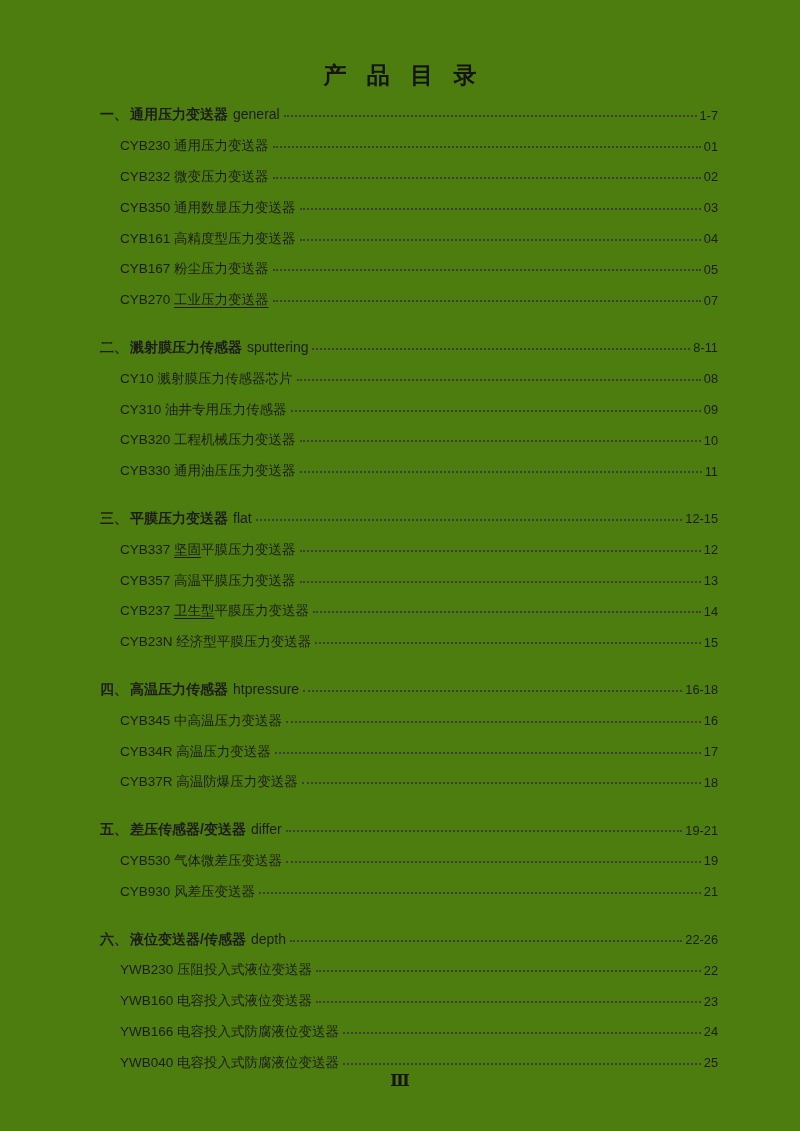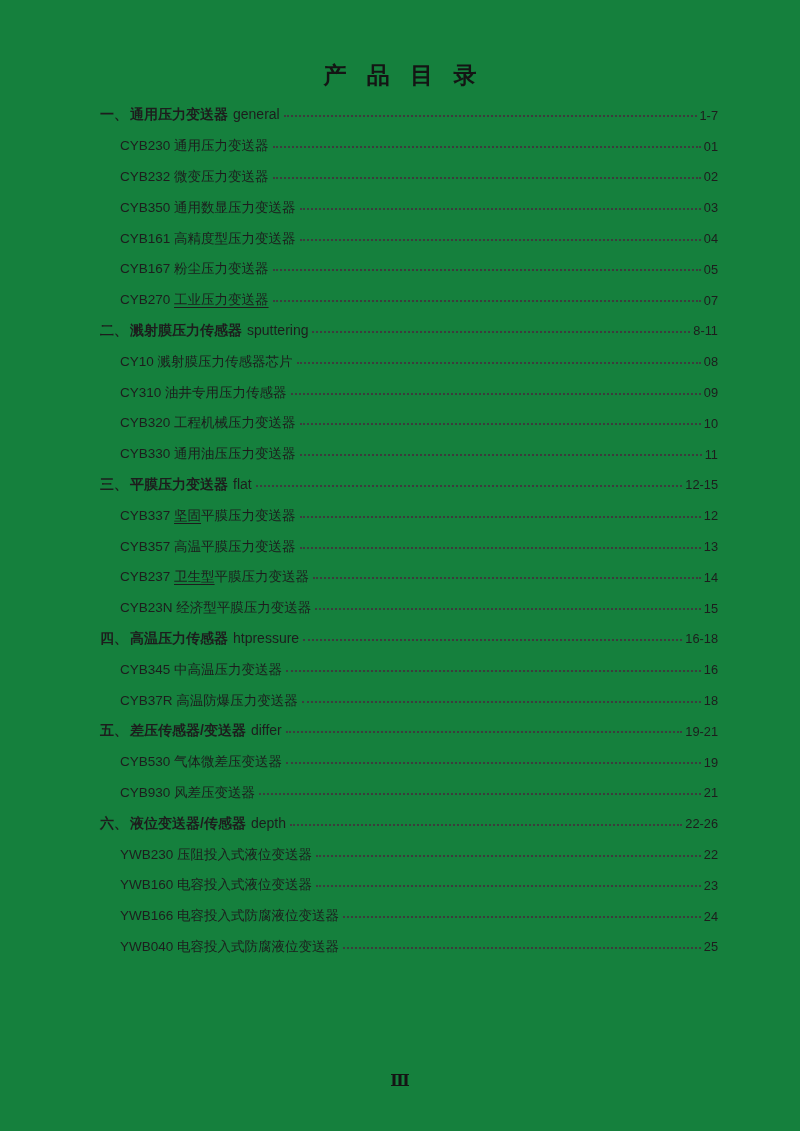--- a/index.html
+++ b/index.html
@@ -1,19 +1,19 @@
 <!DOCTYPE html>
 <html><head>
 <meta charset="utf-8">
 <style>
   html,body{margin:0;padding:0;background:#ffffff;}
   .page{
     position:relative;
     width:800px;height:1131px;
-    background:#15803d;
+    background:#4d7c0f;
     font-family:"Liberation Sans","DejaVu Sans",sans-serif;
     color:#1d1d1d;
     overflow:hidden;
   }
   .doc-title{
     position:absolute;
     top:60px;left:0;right:0;
     text-align:center;
     font-size:23px;
     font-weight:600;
@@ -33,21 +33,21 @@
     height:30.8px;
     font-size:13.5px;
     white-space:nowrap;
   }
   .row.section{
     font-weight:700;
     font-size:14px;
     align-items:center;
   }
   .row.section:not(:first-child){
-    margin-top:0;
+    margin-top:17px;
   }
   .row.item{
     padding-left:20px;
     font-weight:400;
   }
   .sec-num{margin-right:2px;}
   .keyword{
     font-weight:400;
     margin-left:5px;
   }
@@ -174,20 +174,25 @@
         <span class="label"><span class="sec-num">四、</span><span>高温压力传感器</span><span class="keyword">htpressure</span></span>
         <span class="leader"></span>
         <span class="page-num">16-18</span>
       </div>
       <div class="row item">
         <span class="label"><span>CYB345 </span><span>中高温压力变送器</span></span>
         <span class="leader"></span>
         <span class="page-num">16</span>
       </div>
       <div class="row item">
+        <span class="label"><span>CYB34R </span><span>高温压力变送器</span></span>
+        <span class="leader"></span>
+        <span class="page-num">17</span>
+      </div>
+      <div class="row item">
         <span class="label"><span>CYB37R </span><span>高温防爆压力变送器</span></span>
         <span class="leader"></span>
         <span class="page-num">18</span>
       </div>
       <div class="row section">
         <span class="label"><span class="sec-num">五、</span><span>差压传感器/变送器</span><span class="keyword">differ</span></span>
         <span class="leader"></span>
         <span class="page-num">19-21</span>
       </div>
       <div class="row item">

